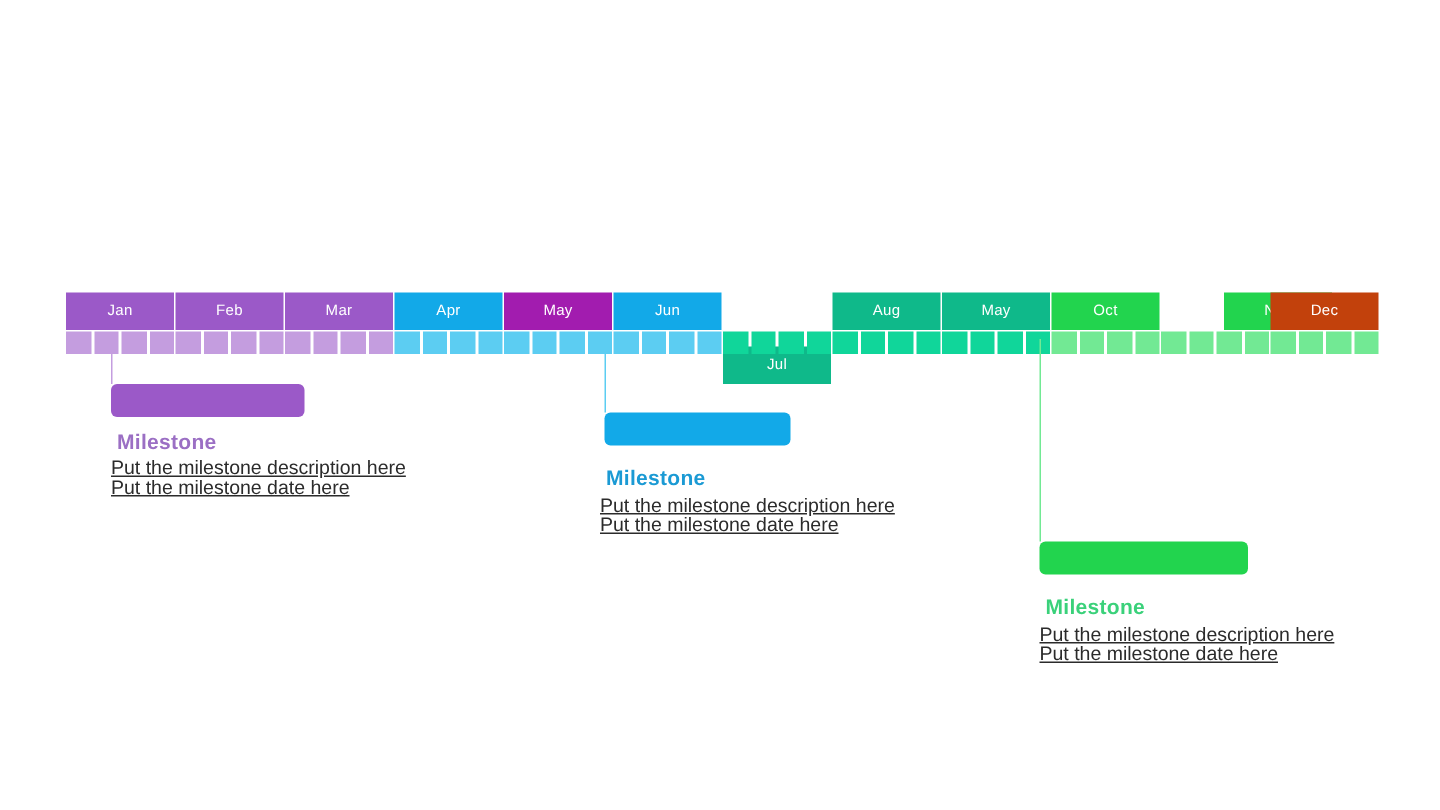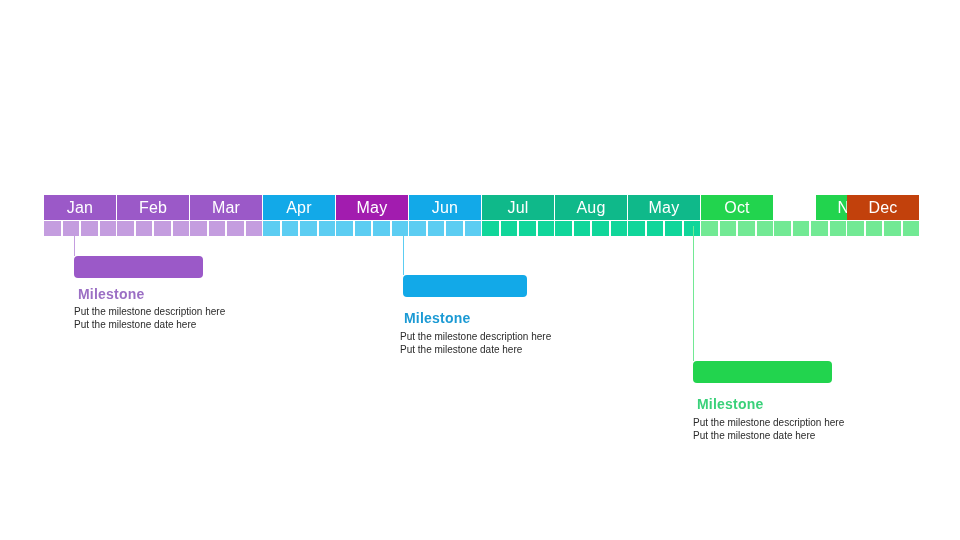--- a/index.html
+++ b/index.html
@@ -8,53 +8,54 @@
     font-family:"Liberation Sans", sans-serif;
     overflow:hidden;position:relative;
   }
   #canvas{position:absolute;left:0;top:0;width:960px;height:540px;}
 
   
   .timeline{position:absolute;left:44px;top:195px;width:862px;height:40px;}
   .months{position:absolute;left:0;top:0;height:25px;width:862px;}
   .month{
     position:absolute;top:0;height:25px;
-    color:#ffffff;font-size:16px;line-height:25px;text-align:center;
+    color:#ffffff;font-size:10px;line-height:25px;text-align:center;
     letter-spacing:.2px;
   }
   .weeks{position:absolute;left:0;top:26px;height:15px;width:862px;}
   .week{position:absolute;top:0;height:15px;}
 
   
   .connector{position:absolute;width:1px;}
   .msbar{position:absolute;height:22px;border-radius:4px;}
   .mstitle{
     position:absolute;font-size:14px;font-weight:bold;letter-spacing:.2px;
     white-space:nowrap;
   }
   .msdesc{
-    position:absolute;font-size:10px;color:#2b2b2b;line-height:12.5px;
+    position:absolute;font-size:13px;color:#2b2b2b;line-height:12.5px;
     white-space:nowrap;
+    text-decoration:underline;
   }
   .msdesc div{white-space:nowrap;}
 </style>
 </head>
 <body>
 
 <div id="canvas">
 
   <div class="timeline">
     <div class="months" id="months-band">
         <div class="month" style="left: 0px; width: 72px; background: rgb(155, 89, 200);">Jan</div>
         <div class="month" style="left: 73px; width: 72px; background: rgb(155, 89, 200);">Feb</div>
         <div class="month" style="left: 146px; width: 72px; background: rgb(155, 89, 200);">Mar</div>
         <div class="month" style="left: 219px; width: 72px; background: rgb(18, 169, 232);">Apr</div>
         <div class="month" style="left: 292px; width: 72px; background: #a21caf;">May</div>
         <div class="month" style="left: 365px; width: 72px; background: rgb(18, 169, 232);">Jun</div>
-        <div class="month" style="left: 438px; width: 72px; background: rgb(15, 185, 138);">Jul</div>
+        <div class="month" style="left: 438px; width: 72px; background: rgb(15, 185, 138); margin-top: 36px;">Jul</div>
         <div class="month" style="left: 511px; width: 72px; background: rgb(15, 185, 138);">Aug</div>
         <div class="month" style="left: 584px; width: 72px; background: rgb(15, 185, 138);">May</div>
         <div class="month" style="left: 657px; width: 72px; background: rgb(34, 212, 78);">Oct</div>
         <div class="month" style="left: 772px; width: 72px; background: rgb(34, 212, 78);">Nov</div>
         <div class="month" style="left: 803px; width: 72px; background: #c2410c;">Dec</div>
       </div>
     <div class="weeks" id="weeks-band">
         <div class="week" style="left: 0px; width: 16.5px; background: rgb(196, 157, 223);"></div>
         <div class="week" style="left: 18.5px; width: 16.5px; background: rgb(196, 157, 223);"></div>
         <div class="week" style="left: 37px; width: 16.5px; background: rgb(196, 157, 223);"></div>

